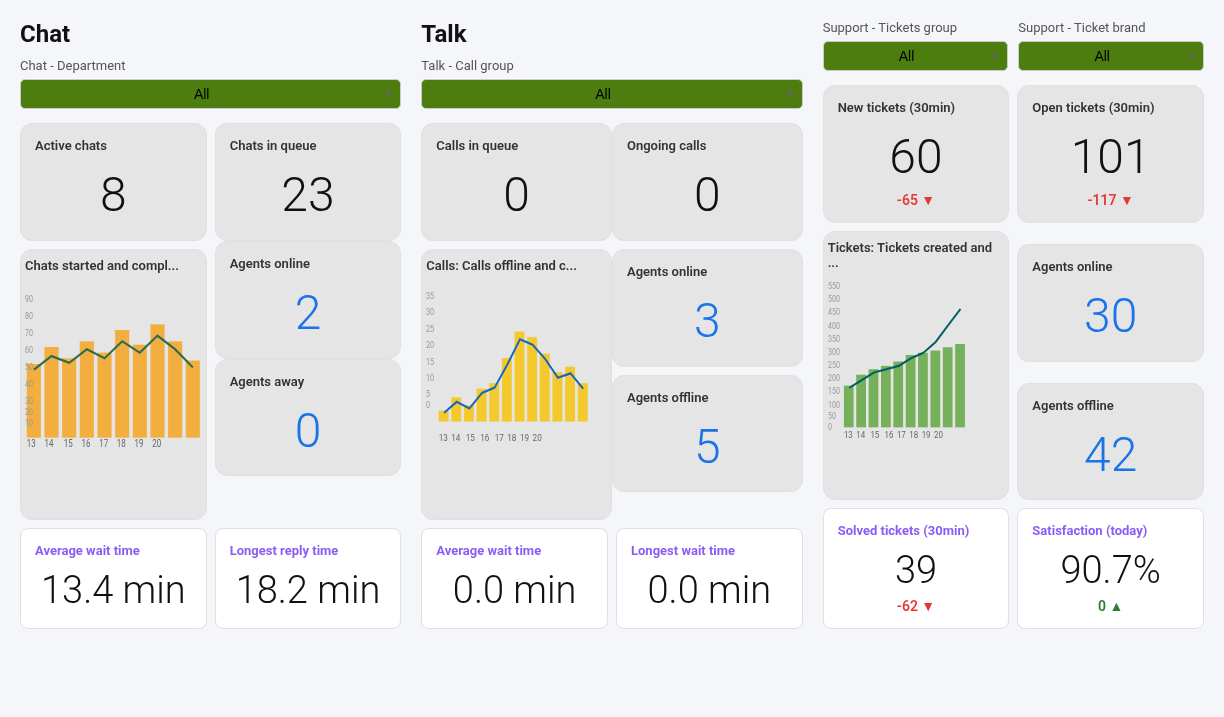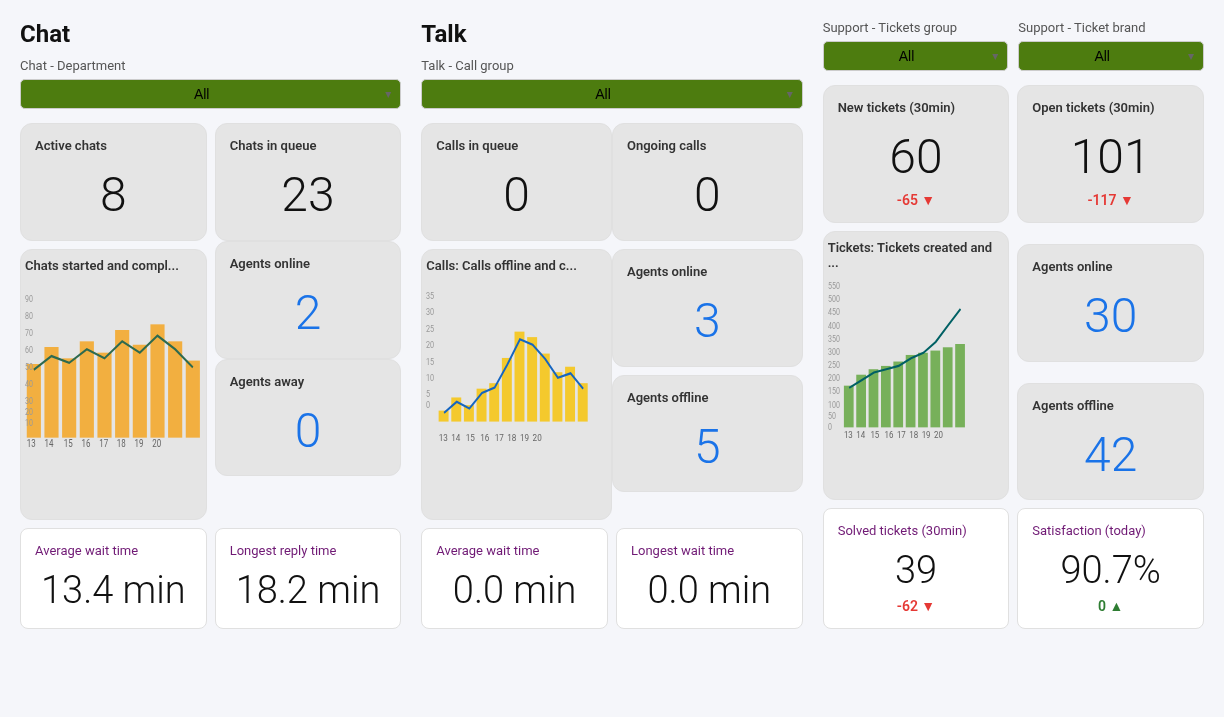--- a/index.html
+++ b/index.html
@@ -115,22 +115,22 @@
       margin-top: 8px;
     }
     .bm-card {
       background: #fff;
       border: 1px solid #e0e0e0;
       border-radius: 8px;
       padding: 14px;
     }
     .bm-label {
       font-size: 13px;
-      font-weight: 400;
-      color: #701a75;
+      font-weight: 700;
+      color: #8b5cf6;
       margin-bottom: 2px;
     }
     .bm-value {
       font-size: 38px;
       font-weight: 300;
       color: #111;
       text-align: center;
       padding: 8px 0 2px;
     }
   </style>

